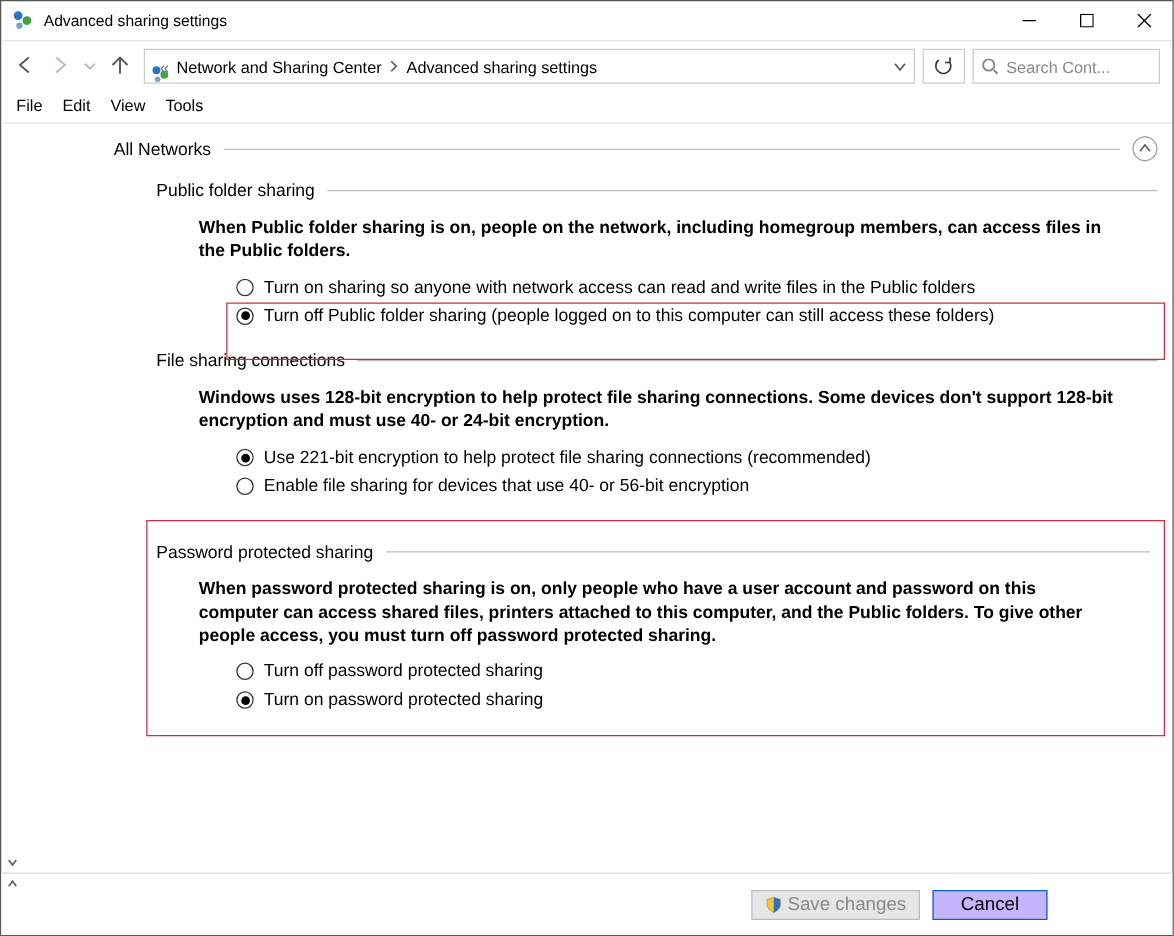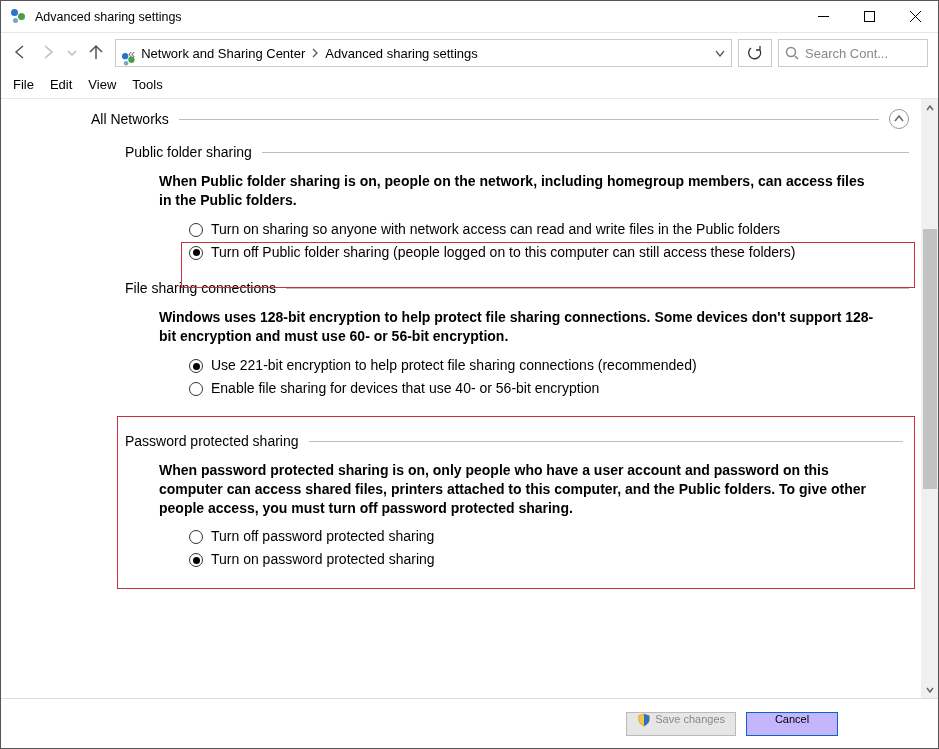--- a/index.html
+++ b/index.html
@@ -93,20 +93,21 @@
     padding: 4px 12px 6px;
     border-bottom: 1px solid #e6e6e6;
     font-size: 13px;
     align-items: center;
   }
 
   
   .content-wrap {
     display: flex;
     height: calc(749px - 32px - 40px - 28px - 50px);
+    flex-direction: column;
   }
   .content {
     flex: 1;
     padding: 10px 12px 12px 90px;
     overflow: hidden;
     position: relative;
     font-size: 14px;
     line-height: 1.35;
   }
   .scrollbar {
@@ -189,23 +190,23 @@
     display:flex; align-items:center; justify-content:flex-end;
     gap: 10px;
     padding-right: 100px;
     background:#fff;
   }
   .btn {
     height: 24px;
     min-width: 92px;
     border: 1px solid #999;
     background: #e6e6e6;
-    display:flex; justify-content:center;
+    display:flex; align-items:center; justify-content:center;
     gap: 4px;
-    font-size: 11px;
+    font-size: 15px;
     padding: 0 10px;
   }
   .btn.disabled { color:#888; border-color:#bbb; }
   .btn.default { border: 1px solid #0a64c4; background:#c4b5fd; }
   .shield { width:14px; height:14px; }
 </style>
 </head>
 <body>
 
 <div class="titlebar">
@@ -335,21 +336,21 @@
         </div>
         <div class="redbox-1" style="left:-8px; top:22px; right:-6px; height:46px;"></div>
       </div>
     </div>
 
     <div class="subsection">
       <div class="subhead">
         <span class="label">File sharing connections</span>
         <span class="line"></span>
       </div>
-      <div class="desc">Windows uses 128-bit encryption to help protect file sharing connections. Some devices don't support 128-bit encryption and must use 60- or 56-bit encryption.</div>
+      <div class="desc">Windows uses 128-bit encryption to help protect file sharing connections. Some devices don't support 128-bit encryption and must use 40- or 24-bit encryption.</div>
       <div class="radios">
         <div class="radio-row">
           <span class="radio selected">
               <span class="dot"></span>
             </span>
           <span>Use 221-bit encryption to help protect file sharing connections (recommended)</span>
         </div>
         <div class="radio-row">
           <span class="radio"></span>
           <span>Enable file sharing for devices that use 40- or 56-bit encryption</span>

